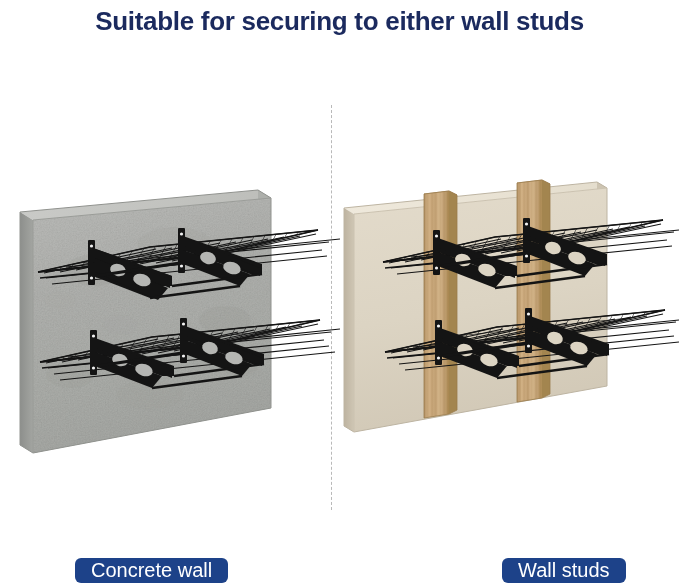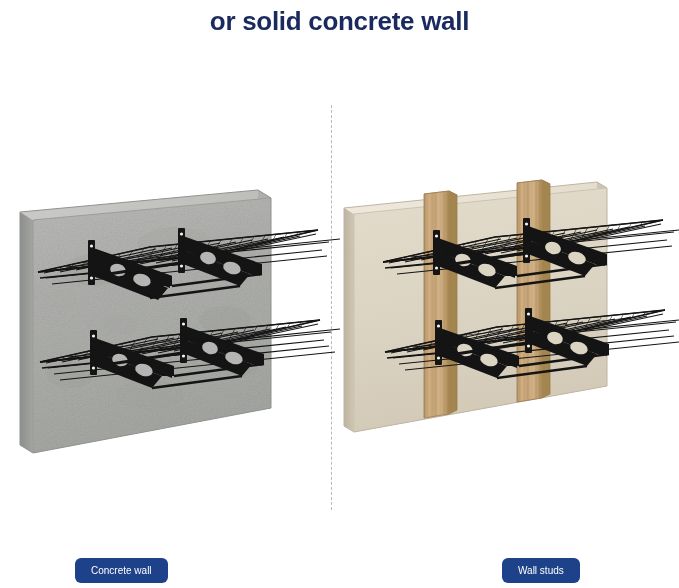--- a/index.html
+++ b/index.html
@@ -54,35 +54,35 @@
 
   
   .badge {
     position: absolute;
     top: 558px;
     height: 25px;
     line-height: 25px;
     border-radius: 6px;
     background: #1d4289;
     color: #ffffff;
-    font-size: 10px;
+    font-size: 20px;
     font-weight: normal;
     text-align: center;
     padding: 0 16px;
     box-sizing: border-box;
     white-space: nowrap;
   }
   .badge-concrete { left: 75px; }
   .badge-studs    { left: 502px; }
 </style>
 </head>
 <body>
 
 <div class="heading">
-  <span class="line">or solid concrete wall</span>
+  <span class="line">Suitable for securing to either wall studs</span>
 </div>
 
 <div class="divider"></div>
 
 <div class="panel panel-left">
 <svg viewBox="0 0 340 330" xmlns="http://www.w3.org/2000/svg">
   <defs>
 
     <linearGradient id="concFace" x1="0" y1="0" x2="0.25" y2="1">
       <stop offset="0%" stop-color="#bcbdba"></stop>

